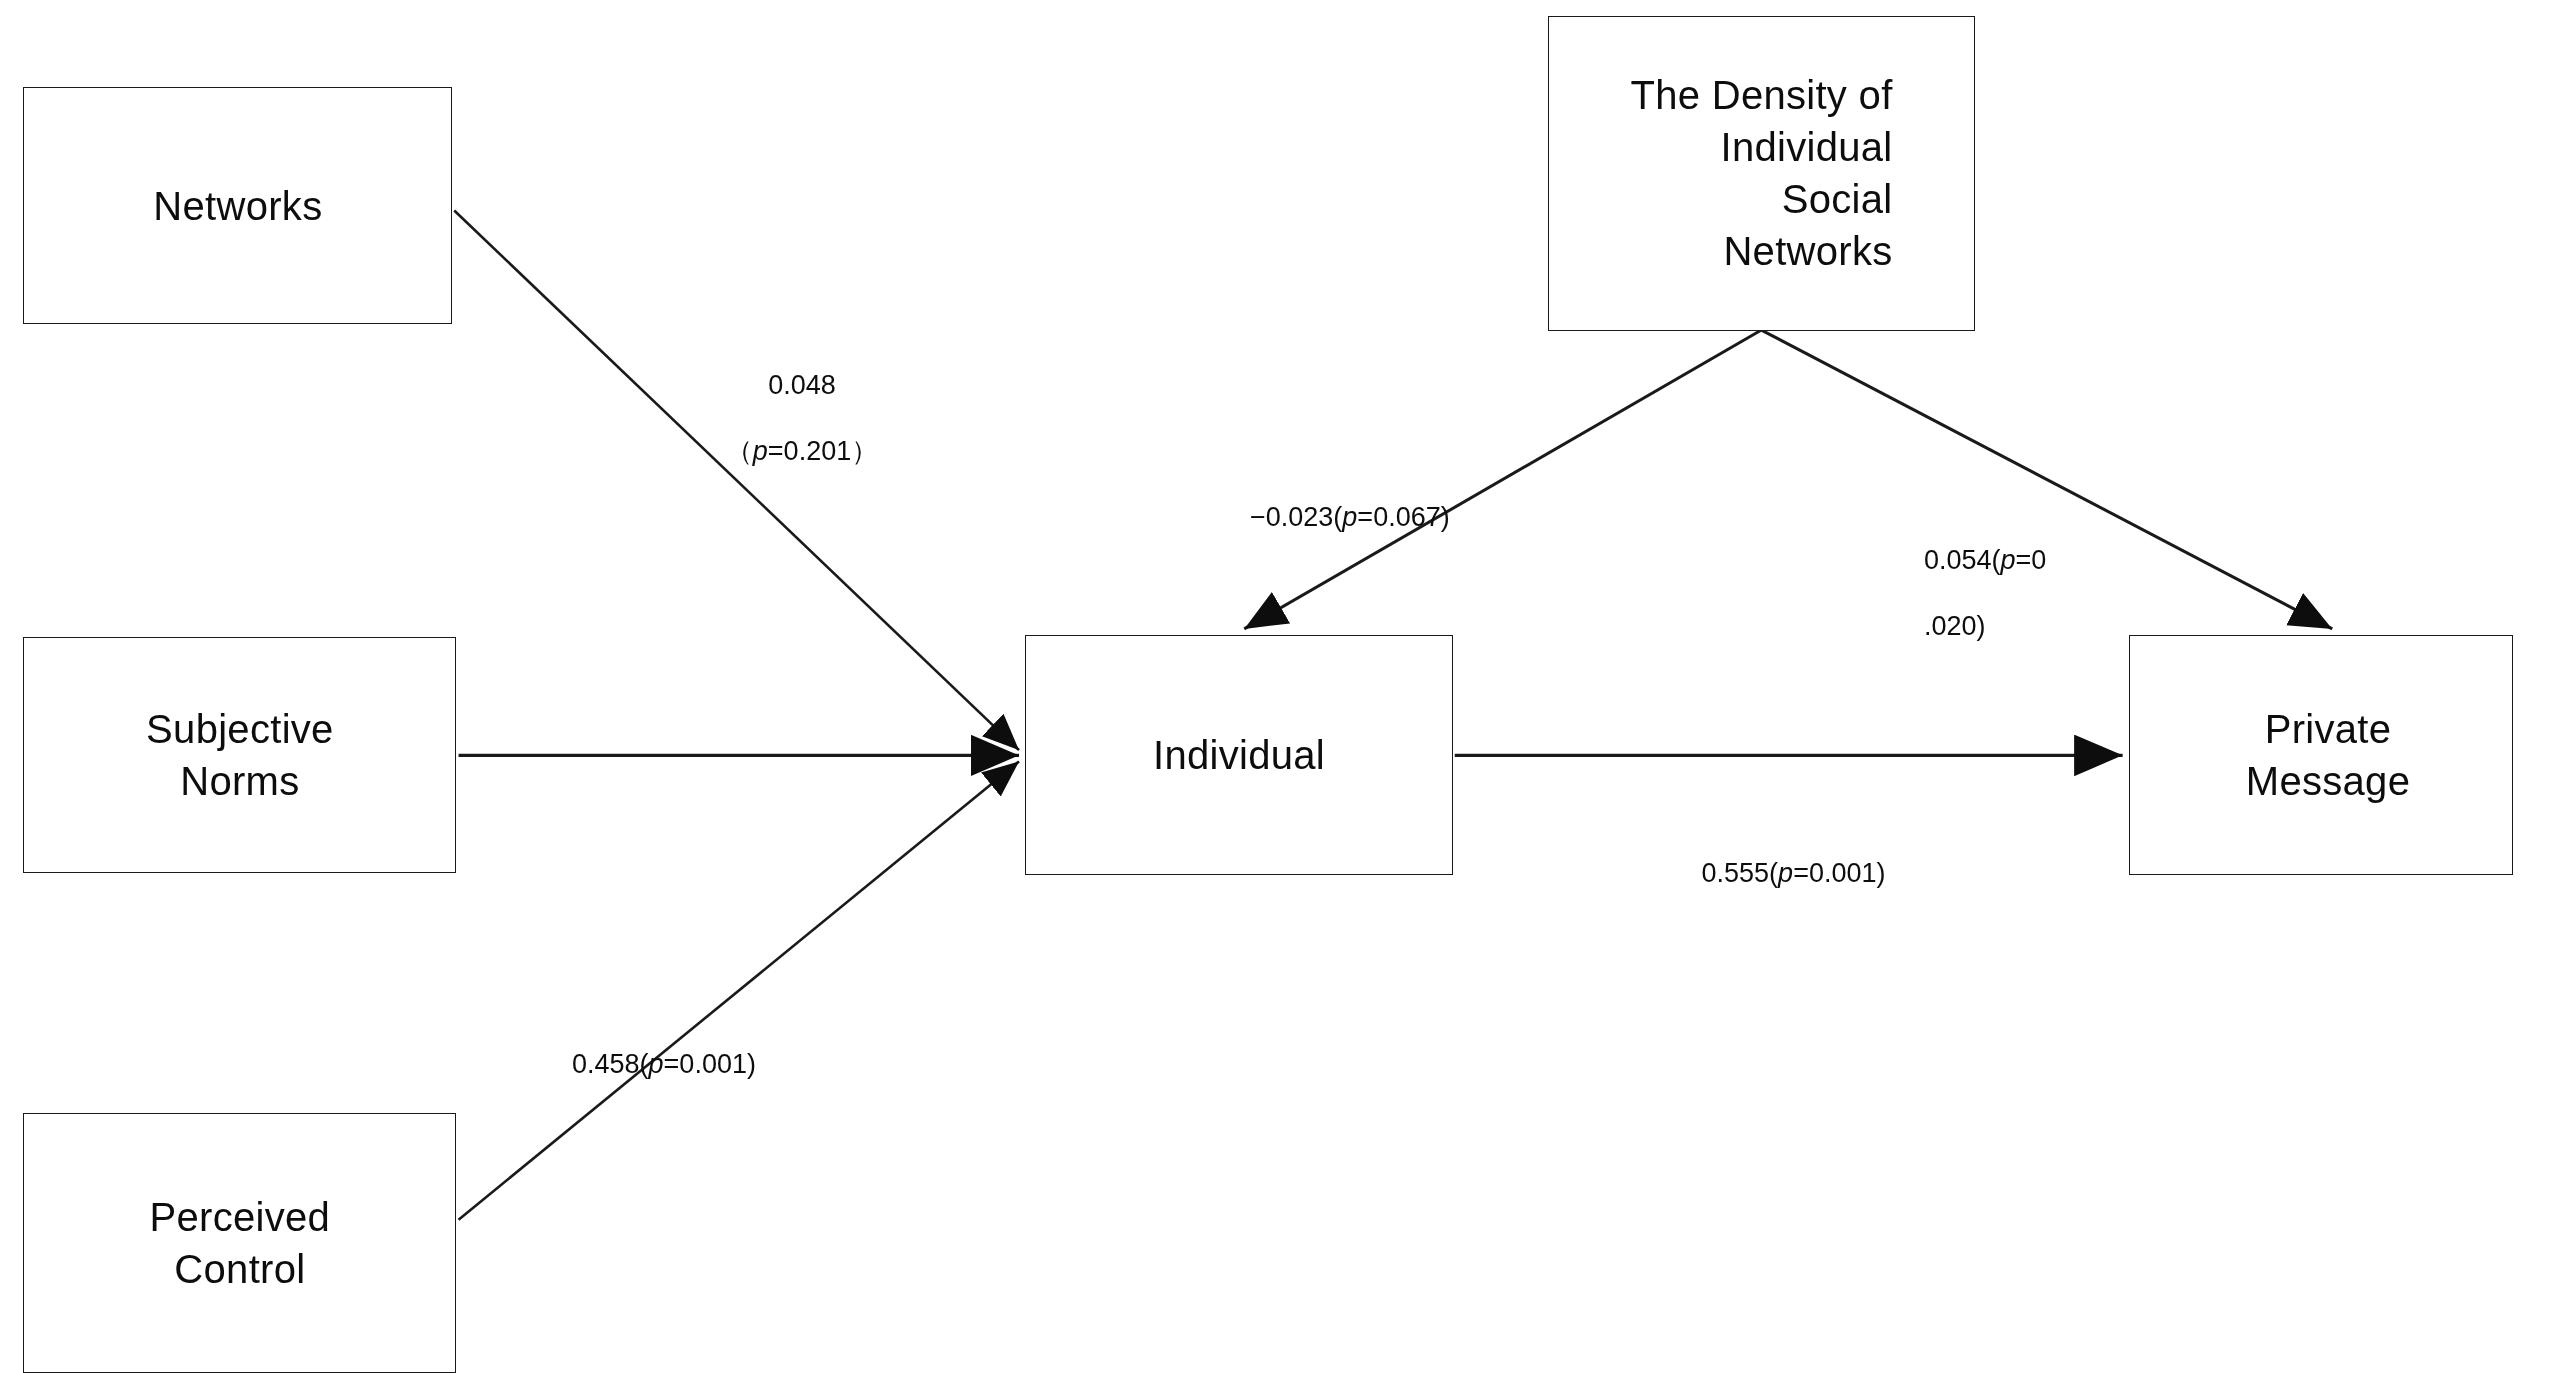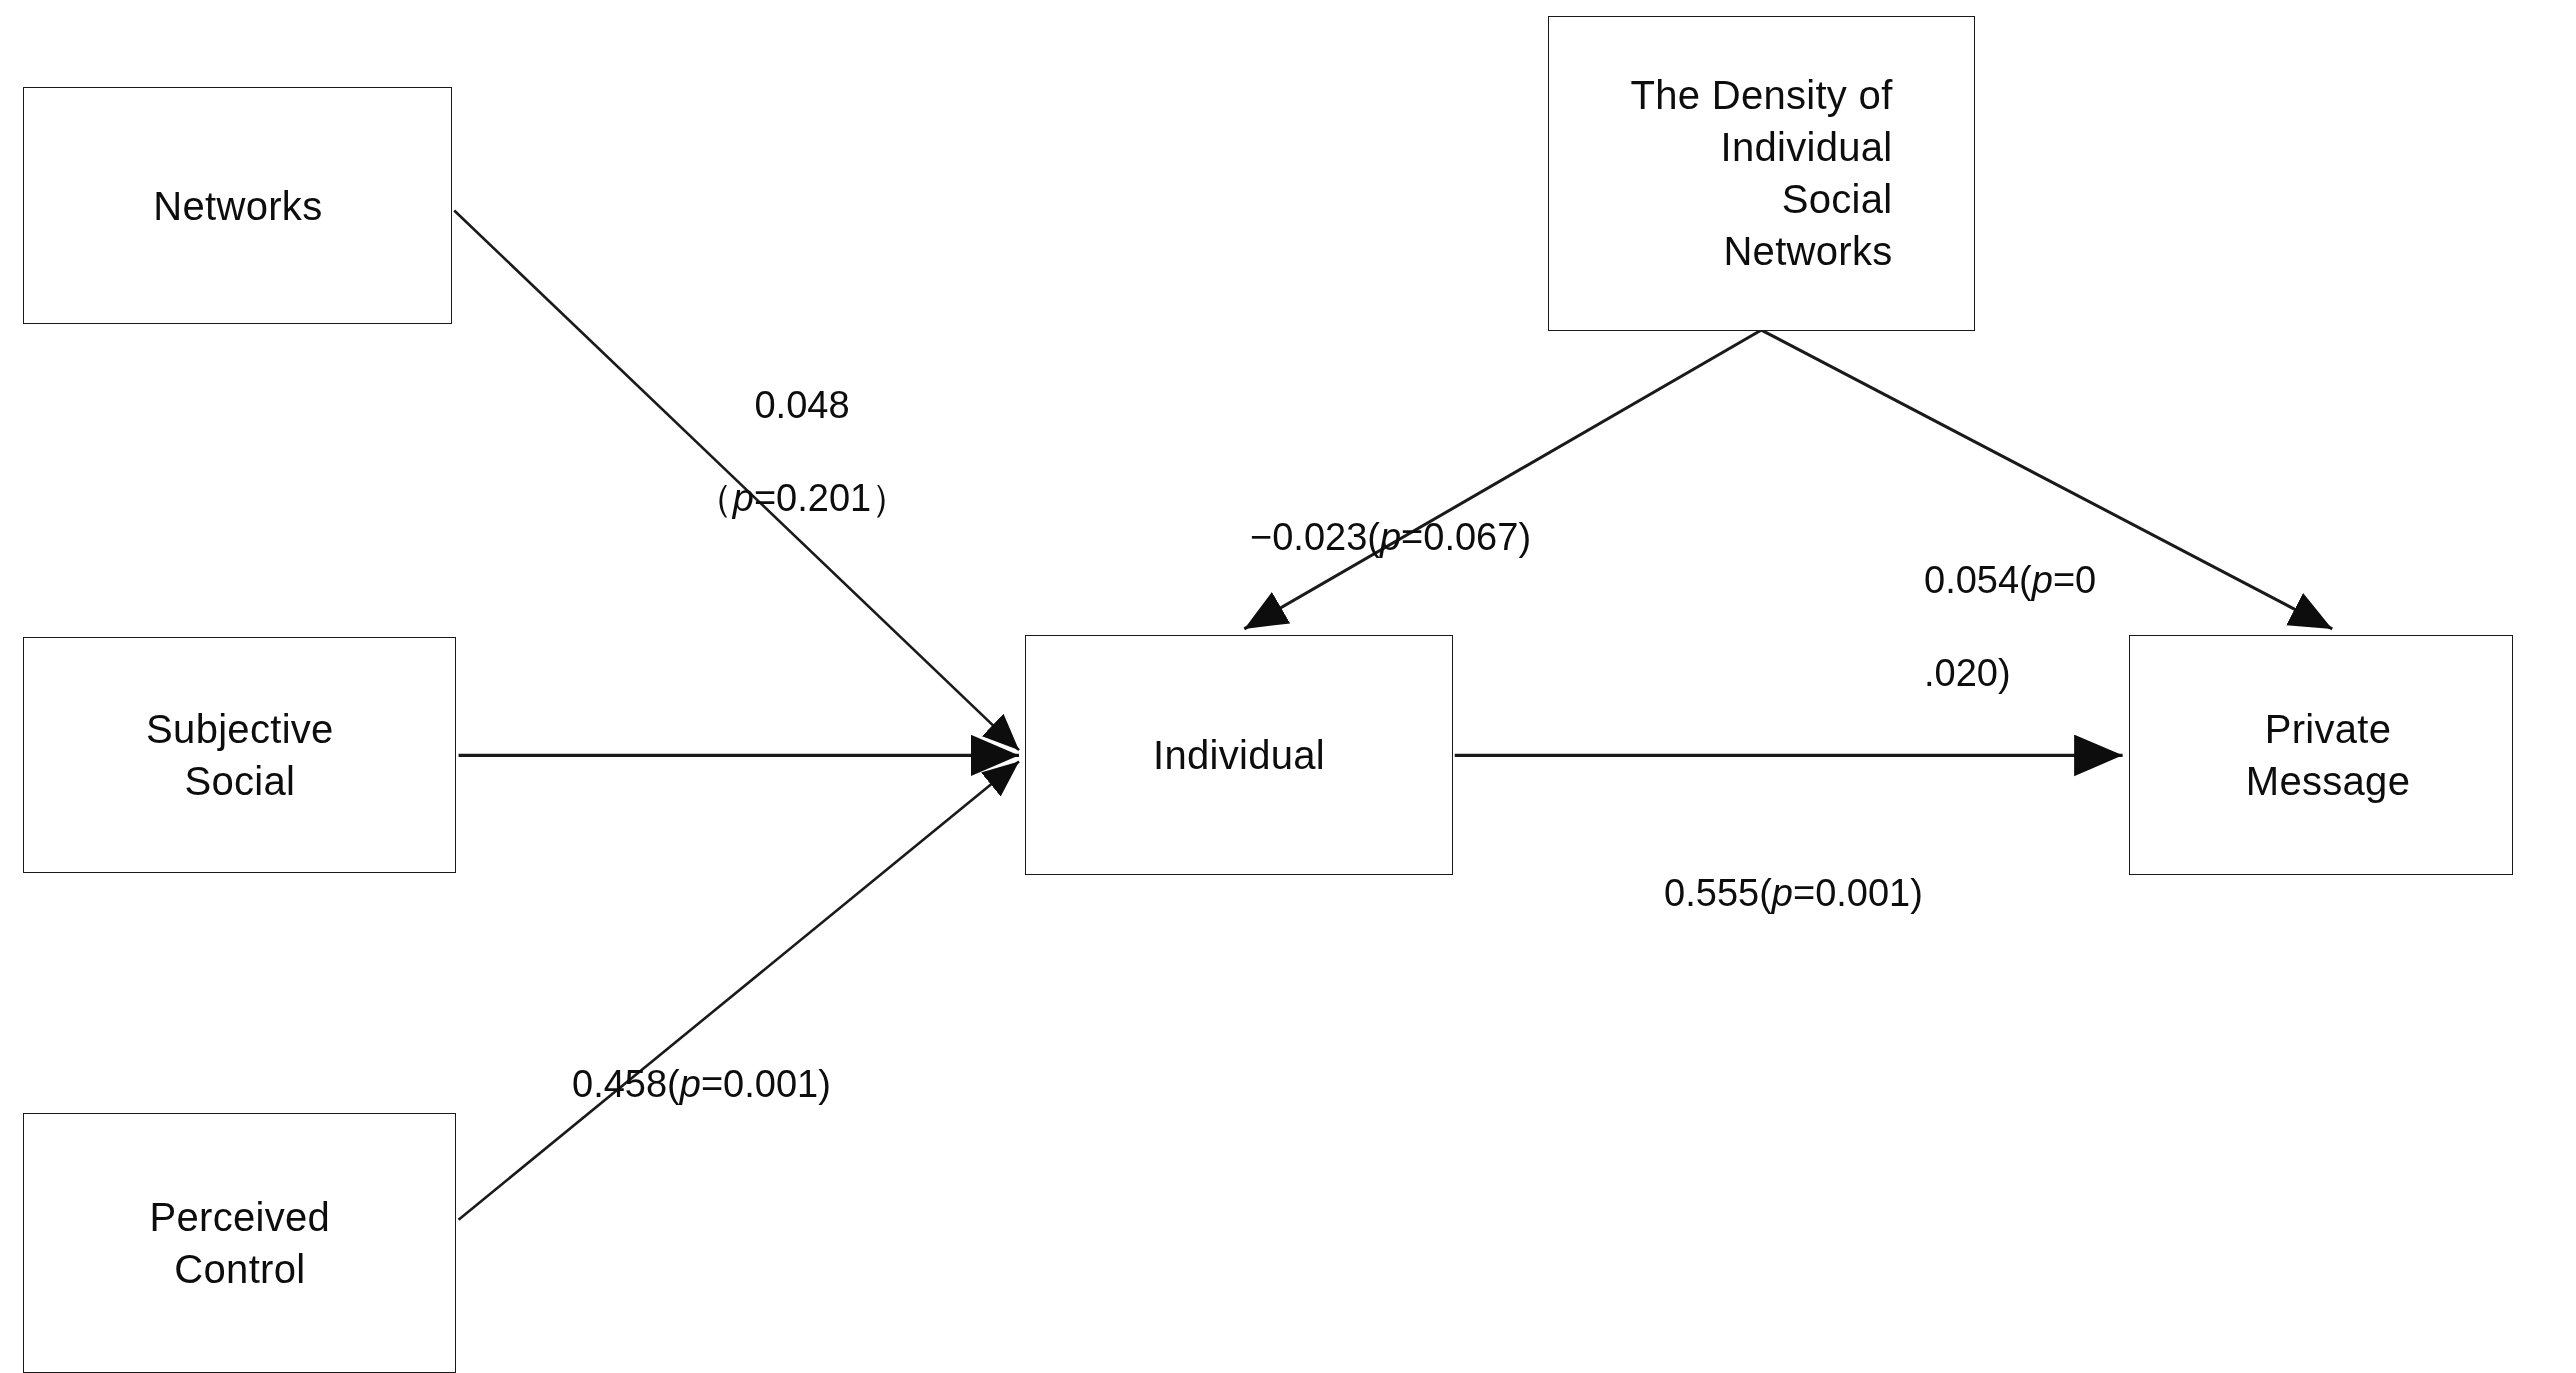--- a/index.html
+++ b/index.html
@@ -42,21 +42,21 @@
     z-index: 3;
   }
   .node .node-text {
     display: block;
     white-space: pre-line;
     padding: 0 8.7px;
   }
   .edge-label {
     position: absolute;
     color: #0d0d0d;
-    font-size: 38px;
+    font-size: 27px;
     line-height: 1.22;
     white-space: pre-line;
     text-align: center;
     letter-spacing: 0px;
     z-index: 4;
     background: transparent;
   }
   .edge-label.left {
     text-align: left;
   }
@@ -91,21 +91,21 @@
 
     <line x1="1679" y1="872" x2="2450" y2="872" stroke="#1a1a1a" stroke-width="4" marker-end="url(#arrowFilledBig)"></line>
   </svg>
 
   <div class="node" style="left:23.4px; top:87px; width:429px; height:237px;">
     <span class="node-text">Networks</span>
   </div>
 
   <div class="node" style="left:23.4px; top:637px; width:433px; height:236px;">
     <span class="node-text">Subjective
-Social</span>
+Norms</span>
   </div>
 
   <div class="node" style="left:23.4px; top:1113px; width:433px; height:260px;">
     <span class="node-text">Perceived
 Control</span>
   </div>
 
   <div class="node" style="left:1548px; top:15.6px; width:427px; height:315px;text-align:right;">
     <span class="node-text">The Density of
 Individual

